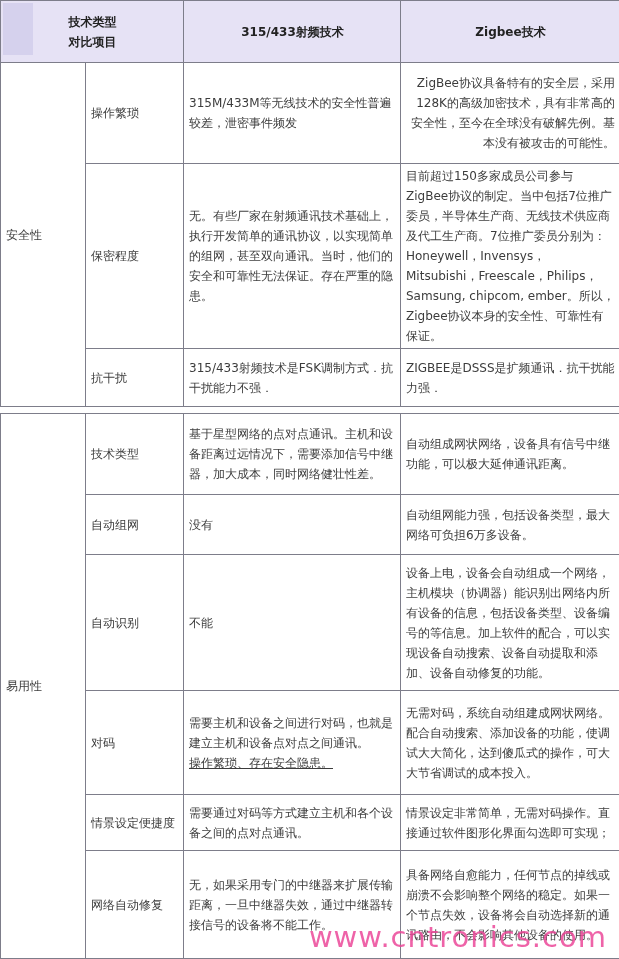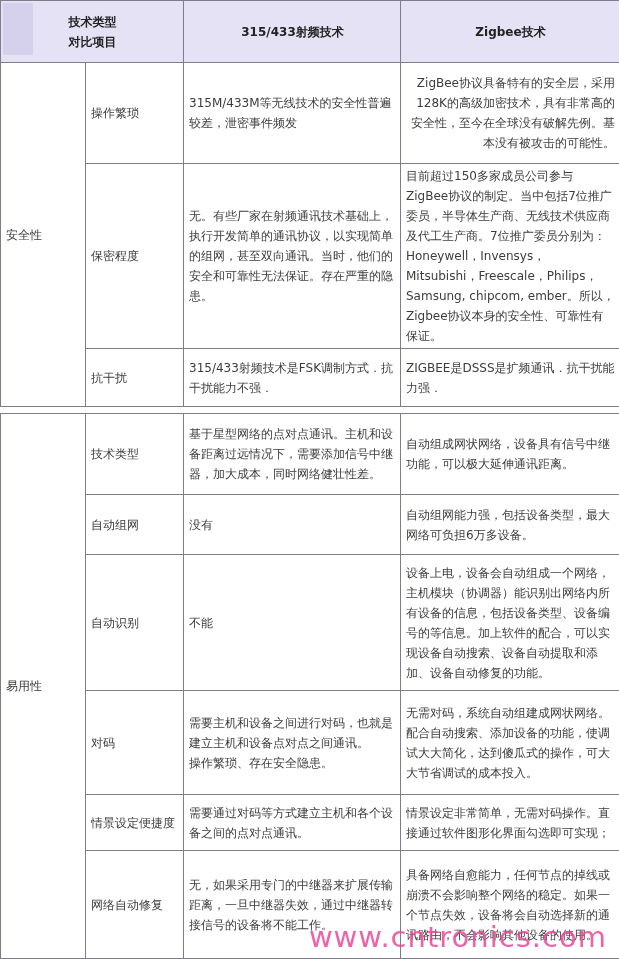--- a/index.html
+++ b/index.html
@@ -53,21 +53,21 @@
   .watermark {
     position:absolute;
     right:12px; top:920px;
     font-size:29px;
     letter-spacing:1px;
     color:#ec4899;
     opacity:.85;
     white-space:nowrap;
     pointer-events:none;
   }
-  .rf-para + .rf-para { margin-top:0; }
+  .rf-para + .rf-para { margin-top:0;text-decoration:underline; }
 </style>
 </head>
 <body>
 
 <div class="page">
 
   <table class="cmp">
     <colgroup>
       <col class="c-group">
         <col class="c-item">

